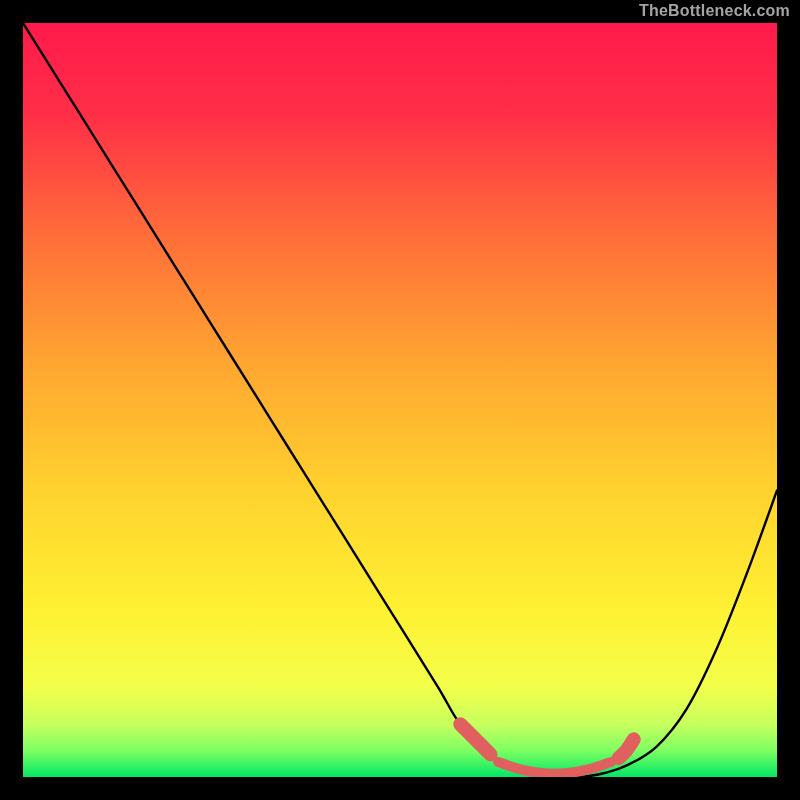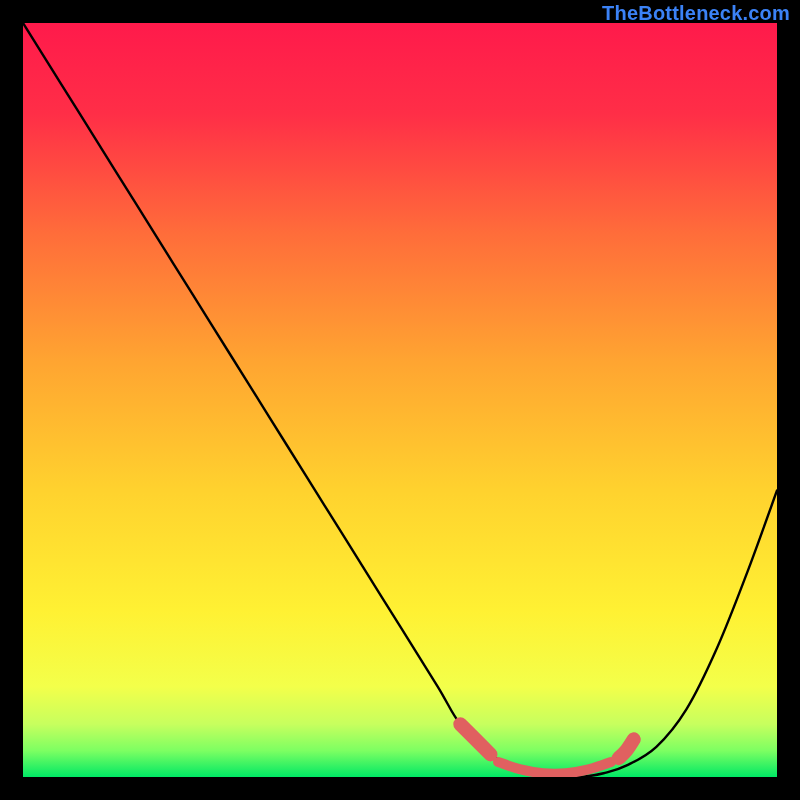--- a/index.html
+++ b/index.html
@@ -1,19 +1,19 @@
 <!DOCTYPE html>
 <html><head>
 <meta charset="utf-8">
 <style>
   html,body{margin:0;padding:0;width:800px;height:800px;background:#000;overflow:hidden;font-family:Arial,Helvetica,sans-serif}
   .plot-wrap{position:absolute;left:23px;top:23px;width:754px;height:754px}
   .plot-bg{position:absolute;inset:0;}
   .curve-svg{position:absolute;inset:0}
-  .watermark{position:absolute;top:2px;right:10px;color:#3b82f6;font-size:20px;font-weight:600;letter-spacing:.2px}
+  .watermark{position:absolute;top:2px;right:10px;color:#a3a3a3;font-size:16px;font-weight:600;letter-spacing:.2px}
 </style>
 </head>
 <body>
 
 <div class="watermark">TheBottleneck.com</div>
 
 <div class="plot-wrap">
   <svg class="plot-bg" viewBox="0 0 754 754" preserveAspectRatio="none">
     <defs>
       <linearGradient id="grad" x1="0" y1="0" x2="0" y2="1">

